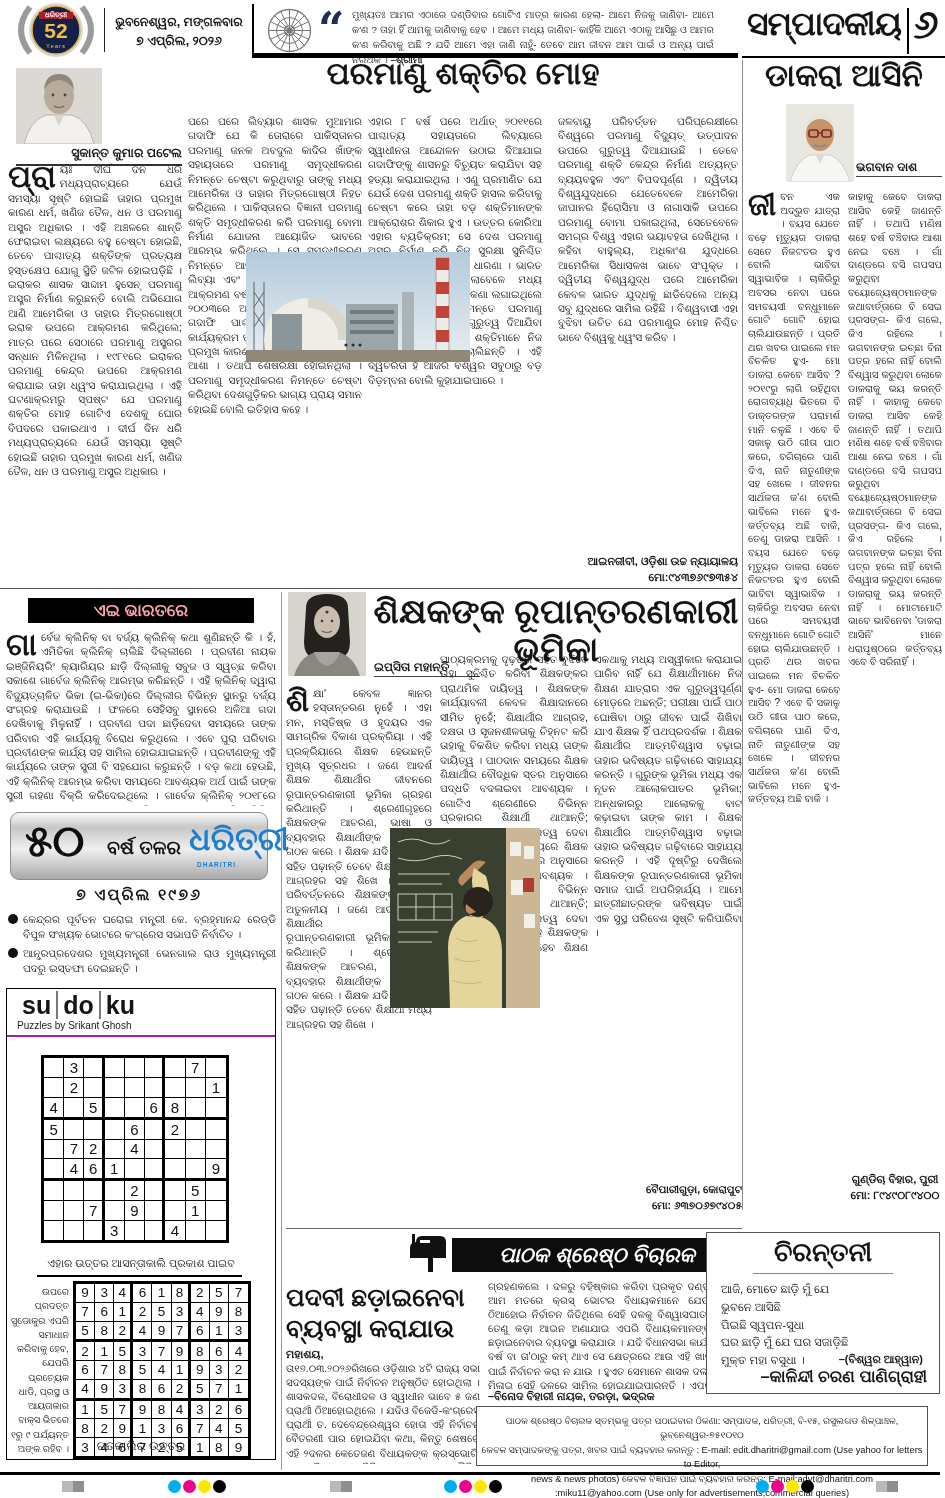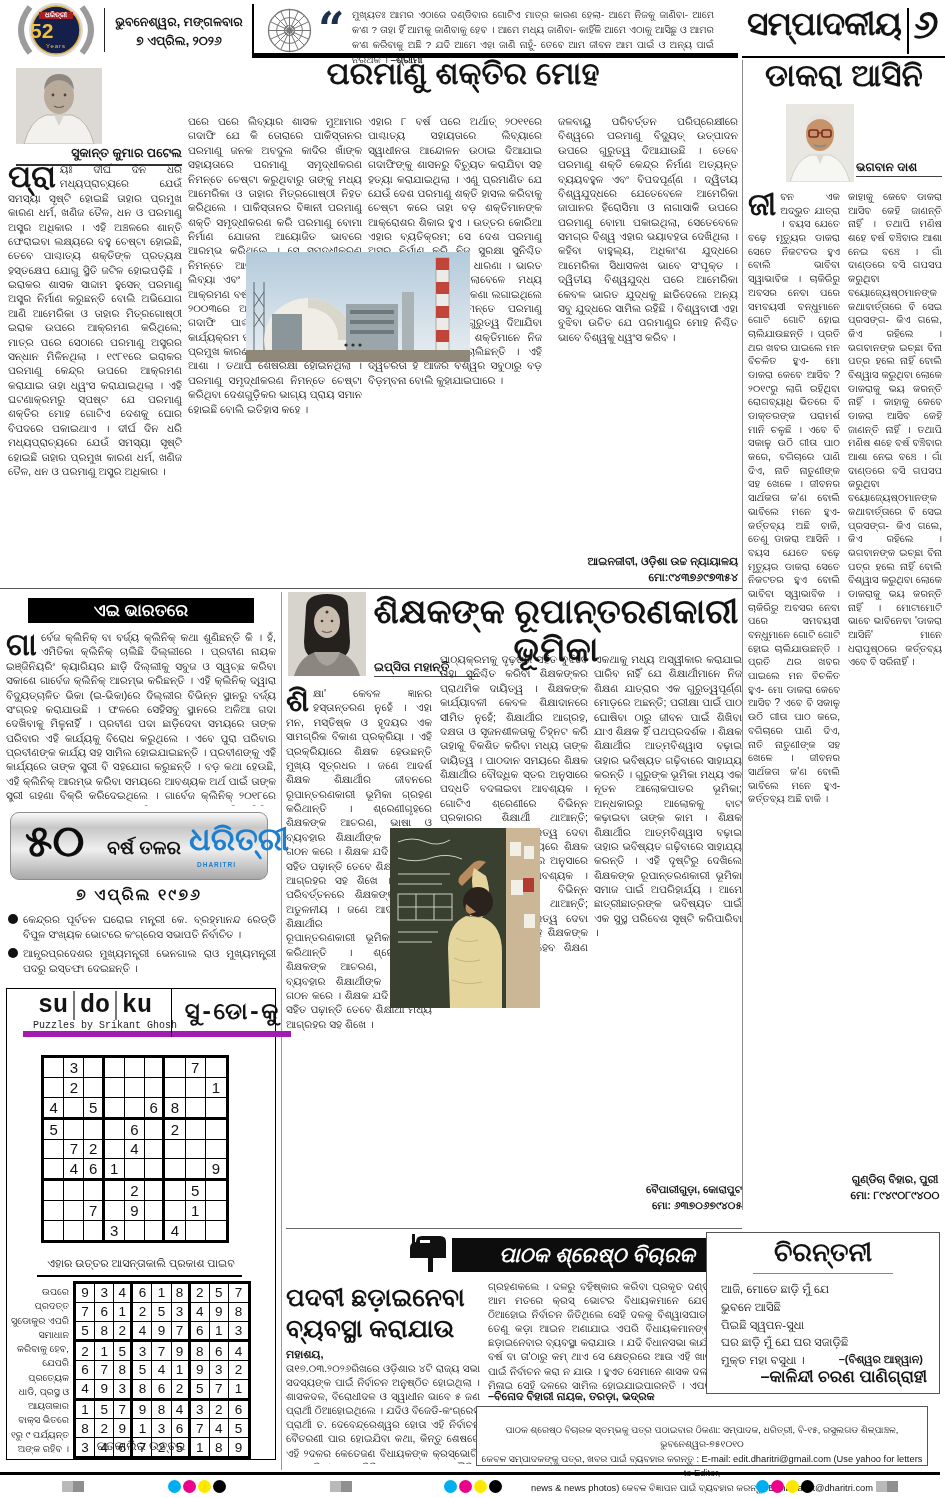--- a/index.html
+++ b/index.html
@@ -6,21 +6,21 @@
   #page{position:relative;width:945px;height:1498px;background:#fff;margin:0 auto;
         font-family:"Liberation Sans",sans-serif;color:#141414;overflow:hidden;}
   [data-name]{box-sizing:border-box;}
   .abs{position:absolute;}
   .bt{font-size:10.5px;line-height:1.37;text-align:justify;overflow:hidden;height:100%;}
   .dropcap{float:left;font-size:31px;font-weight:bold;line-height:.85;padding:2px 4px 0 0;}
   
   .badge{left:6px;top:2px;width:100px;height:56px;}
   .badge svg{position:absolute;left:0;top:0;}
   .badge-name{position:absolute;left:24px;top:9px;width:52px;text-align:center;font-size:7px;color:#fff;font-weight:bold;}
-  .badge-52{position:absolute;left:24px;top:17px;width:52px;text-align:left;font-size:21px;font-weight:bold;color:#f0c040;}
+  .badge-52{position:absolute;left:24px;top:17px;width:52px;text-align:center;font-size:21px;font-weight:bold;color:#f0c040;}
   .badge-years{position:absolute;left:24px;top:41px;width:52px;text-align:center;font-size:6px;color:#f0c040;letter-spacing:1px;}
   .mast-div1{left:104px;top:8px;width:1px;height:44px;background:#222;}
   .dateline{left:108px;top:13px;width:142px;text-align:center;font-weight:bold;font-size:12.5px;line-height:1.55;}
   .mast-div2{left:252px;top:4px;width:2px;height:49px;background:#000;}
   .mandala{left:266px;top:7px;width:47px;height:47px;}
   .qmark{left:318px;top:2px;font-size:46px;font-weight:bold;color:#1d3050;font-family:"DejaVu Serif",serif;}
   .quote{left:352px;top:8px;width:362px;font-size:9.8px;line-height:1.52;text-align:justify;color:#222;}
   .quote b{white-space:nowrap;}
   .mast-rule{left:252px;top:53px;width:486px;height:5px;background:#000;}
   .section-title{left:742px;top:5px;width:164px;text-align:center;font-size:33px;font-weight:bold;letter-spacing:-1px;}
@@ -42,37 +42,37 @@
   .right-headline{left:746px;top:58px;width:196px;text-align:center;font-size:31px;font-weight:bold;}
   .ph-right{left:786px;top:104px;width:68px;height:78px;}
   .right-author{left:856px;top:160px;width:86px;font-weight:bold;font-size:12px;border-bottom:1px solid #444;padding-bottom:2px;}
   .right-c1{left:748px;top:190px;width:92px;height:978px;}
   .right-c2{left:848px;top:190px;width:94px;height:978px;}
   .right-c1 .bt,.right-c2 .bt{font-size:10px;}
   .right-sig{left:848px;top:1172px;width:94px;text-align:center;font-weight:bold;font-size:11px;line-height:1.45;background:#fff;}
   
   .rule-h-mid{left:0;top:588px;width:742px;height:1px;background:#555;}
   .rule-v-left{left:281px;top:592px;width:1px;height:878px;background:#999;}
-  .ei-banner{left:28px;top:598px;width:226px;height:25px;background:#000;color:#ffffff;text-align:center;
+  .ei-banner{left:28px;top:598px;width:226px;height:25px;background:#000;color:#fca5a5;text-align:center;
              font-size:17px;font-weight:bold;line-height:25px;}
   .ei-body{left:6px;top:630px;width:270px;height:176px;}
   
   .fifty-banner{left:10px;top:812px;width:258px;height:68px;border-radius:9px;border:1px solid #8d8d8d;
     background:linear-gradient(180deg,#fafafa 0%,#c7c7c7 22%,#efefef 55%,#a9a9a9 100%);}
   .fifty-50{position:absolute;left:14px;top:6px;font-size:44px;font-weight:bold;line-height:1;color:#0d0d0d;}
   .fifty-mid{position:absolute;left:96px;top:24px;font-size:19px;font-weight:bold;color:#111;}
   .fifty-dharitri{position:absolute;left:178px;top:8px;font-size:32px;font-weight:bold;color:#1d7fd0;}
   .fifty-en{position:absolute;left:186px;top:48px;font-size:6.5px;font-weight:bold;color:#1d7fd0;letter-spacing:1px;}
   .fifty-date{left:10px;top:886px;width:258px;text-align:center;font-size:16px;font-weight:bold;letter-spacing:2px;}
   .fifty-bullets{left:8px;top:912px;width:268px;}
   .bullet-row{display:flex;margin-bottom:5px;font-size:10.5px;line-height:1.4;text-align:justify;}
   .bullet-dot{flex:0 0 10px;height:10px;border-radius:50%;background:#111;margin:2px 5px 0 0;}
   
   .sud-box{left:6px;top:988px;width:270px;height:472px;border:1px solid #000;background:#fff;}
-  .sud-head{position:absolute;left:16px;top:0;width:268px;height:48px;border-bottom:6px solid #a21caf;font-family:Liberation Mono, monospace;}
+  .sud-head{position:absolute;left:0;top:0;width:268px;height:48px;border-bottom:2px solid #a21caf;}
   .sud-brand{position:absolute;left:10px;top:2px;font-size:25px;font-weight:bold;letter-spacing:0;}
   .sud-brand span{padding:0 5px;border-right:2px solid #777;}
   .sud-brand span:last-child{border-right:none;}
   .sud-byline{position:absolute;left:10px;top:31px;font-size:10px;color:#222;}
   .sud-odia{position:absolute;left:148px;top:0;width:120px;height:48px;border-left:1px solid #000;
             text-align:center;font-size:23px;font-weight:bold;line-height:48px;}
   .sgrid{display:grid;position:absolute;background:#fff;border:3px solid #000;}
   .sgrid .c{border-right:1px solid #000;border-bottom:1px solid #000;display:flex;align-items:center;justify-content:center;}
   .sgrid .c.br{border-right:3px solid #000;}
   .sgrid .c.bb{border-bottom:3px solid #000;}
@@ -106,21 +106,21 @@
   .let-sig{left:488px;top:1390px;width:254px;text-align:left;font-weight:bold;font-size:11px;}
   
   .chir-box{left:706px;top:1232px;width:234px;height:162px;border:1px solid #555;background:#fff;}
   .chir-title{position:absolute;left:0;top:4px;width:232px;text-align:center;font-size:26px;font-weight:bold;}
   .chir-div{position:absolute;left:46px;top:40px;width:140px;height:1px;background:#888;}
   .chir-poem{position:absolute;left:14px;top:48px;width:204px;font-size:11.5px;line-height:1.55;}
   .chir-source{position:absolute;right:16px;top:120px;font-size:11px;font-weight:bold;}
   .chir-poet{position:absolute;left:0;top:134px;width:226px;text-align:right;font-size:16.5px;font-weight:bold;padding-right:6px;}
   
   .foot-box{left:476px;top:1406px;width:452px;height:60px;border:1.5px solid #555;font-size:9.3px;
-            text-align:center;line-height:1.55;padding-top:16px;background:#fff;}
+            text-align:center;line-height:1.55;padding-top:7px;background:#fff;}
   .bottom-rule{left:0;top:1472px;width:940px;height:3px;background:#000;}
   .gray-pair{top:1481px;width:22px;height:11px;display:flex;}
   .gray-pair i{flex:1;}
   .gray-a{background:#b9b9b9;} .gray-b{background:#8f8f8f;}
   .cmyk{top:1480px;display:flex;gap:2px;}
   .cmyk i{width:13px;height:13px;border-radius:50%;display:block;}
 </style>
 </head>
 <body>
 
@@ -288,21 +288,20 @@
       <span data-name="bullet-text">ଆନ୍ଧ୍ରପ୍ରଦେଶର ମୁଖ୍ୟମନ୍ତ୍ରୀ ଭେନଗାଲ ରାଓ ମୁଖ୍ୟମନ୍ତ୍ରୀ ପଦରୁ ଇସ୍ତଫା ଦେଇଛନ୍ତି ।</span>
     </div>
   </div>
 
   <div class="abs sud-box" data-name="sudoku-section">
     <div class="sud-head" data-name="sudoku-header">
       <div class="sud-brand" data-name="sudoku-brand">
         <span data-name="sudoku-brand-su">su</span><span data-name="sudoku-brand-do">do</span><span data-name="sudoku-brand-ku">ku</span>
       </div>
       <div class="sud-byline" data-name="sudoku-byline">Puzzles by Srikant Ghosh</div>
-      <div class="sud-odia" data-name="sudoku-odia-title">ସୁ-ଡୋ-କୁ</div>
     </div>
     <div id="sudoku-puzzle" class="sgrid sud-puzzle" data-name="sudoku-puzzle-grid">
         <div class="c" data-name="sudoku-cell"></div>
         <div class="c" data-name="sudoku-cell">3</div>
         <div class="c br" data-name="sudoku-cell"></div>
         <div class="c" data-name="sudoku-cell"></div>
         <div class="c" data-name="sudoku-cell"></div>
         <div class="c br" data-name="sudoku-cell"></div>
         <div class="c" data-name="sudoku-cell"></div>
         <div class="c" data-name="sudoku-cell">7</div>

